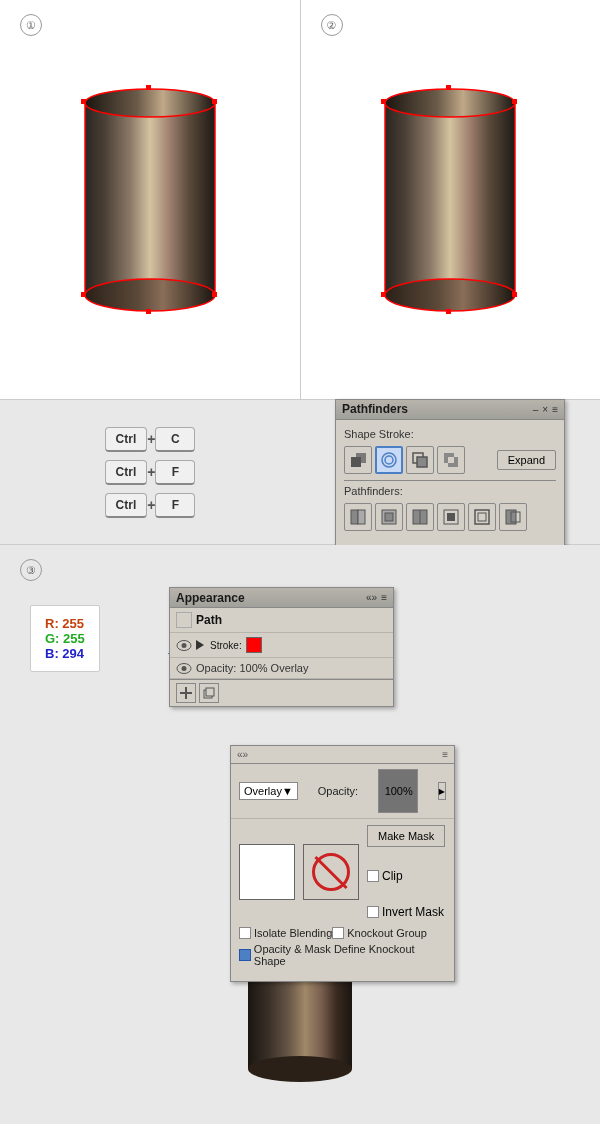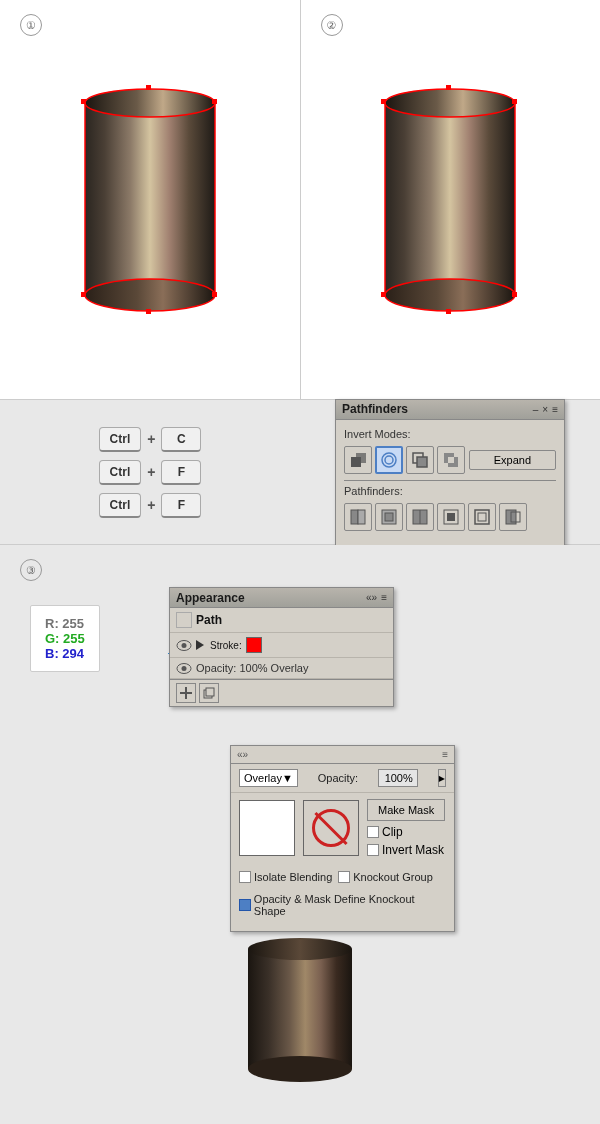--- a/index.html
+++ b/index.html
@@ -69,21 +69,20 @@
       display: flex;
       flex-direction: column;
       align-items: center;
       justify-content: center;
       gap: 8px;
     }
 
     .shortcut-row {
       display: flex;
       align-items: center;
-      gap: 6px;
     }
 
     .key {
       background: #f0f0f0;
       border: 1px solid #aaa;
       border-bottom: 2px solid #888;
       border-radius: 4px;
       padding: 4px 10px;
       font-size: 12px;
       font-weight: bold;
@@ -165,21 +164,21 @@
       border-radius: 2px;
     }
 
     .pf-btn.active {
       border: 2px solid #4d7fc4;
       background: #c8daf5;
     }
 
     .expand-btn {
       margin-left: auto;
-      padding: 3px 24px;
+      padding: 3px 10px;
       background: #d4d0c8;
       border: 1px solid #888;
       font-size: 11px;
       cursor: pointer;
       border-radius: 2px;
     }
 
     .pf-divider {
       border: none;
       border-top: 1px solid #888;
@@ -214,21 +213,21 @@
     .color-values {
       position: absolute;
       top: 60px;
       left: 30px;
       background: white;
       border: 1px solid #ccc;
       padding: 10px 14px;
       border-radius: 2px;
     }
 
-    .color-r { color: #737373; font-size: 13px; font-weight: bold; }
+    .color-r { color: #c2410c; font-size: 13px; font-weight: bold; }
     .color-g { color: #22aa22; font-size: 13px; font-weight: bold; }
     .color-b { color: #2222cc; font-size: 13px; font-weight: bold; }
 
     
     .arrow-indicator {
       position: absolute;
       top: 104px;
       left: 168px;
       display: flex;
       align-items: center;
@@ -359,23 +358,23 @@
       border: 1px solid #888;
       padding: 2px 4px;
       font-size: 11px;
       width: 80px;
       display: flex;
       align-items: center;
       justify-content: space-between;
     }
 
     .opacity-input {
-      background: #e5e5e5;
-      border: 1px solid #888;
-      padding: 2px 4px;
+      background: #737373;
+      border: 1px solid #888;
+      padding: 15px 4px;
       font-size: 11px;
       width: 67px;
       text-align: right;
     }
 
     .opacity-label {
       font-size: 11px;
       color: #222;
     }
 
@@ -440,24 +439,22 @@
       border: 1px solid #888;
       font-size: 11px;
       cursor: pointer;
       align-self: flex-start;
     }
 
     .checkbox-row {
       display: flex;
       align-items: center;
       padding: 2px 8px;
-      gap: 6px;
       font-size: 11px;
       color: #222;
-      margin-top: 6px;
     }
 
     .checkbox-item {
       display: flex;
       align-items: center;
       gap: 3px;
     }
 
     .cb {
       width: 12px;
@@ -595,21 +592,21 @@
     <div class="pathfinder-panel">
       <div class="panel-titlebar">
         <span class="panel-title-text">Pathfinders</span>
         <div class="panel-controls">
           <span>–</span>
           <span>×</span>
           <span>≡</span>
         </div>
       </div>
       <div class="panel-body">
-        <div class="panel-section-label">Invert Modes:</div>
+        <div class="panel-section-label">Shape Stroke:</div>
         <div class="pathfinder-buttons">
 
           <div class="pf-btn" title="Unite">
             <svg width="18" height="18">
                 <rect x="2" y="6" width="10" height="10" fill="#555"></rect>
                 <rect x="7" y="2" width="10" height="10" fill="#555" opacity="0.7"></rect>
               </svg>
           </div>
 
           <div class="pf-btn active" title="Minus Front">
@@ -763,21 +760,21 @@
         <span>100%</span>
       </div>
       <div class="arrow-right-btn">▶</div>
     </div>
 
     <div class="mask-row">
       <div class="mask-preview-white"></div>
       <div class="mask-preview-icon">
         <div class="no-symbol"></div>
       </div>
-      <div style="display:flex;flex-direction:column;gap:4px;">
+      <div style="display:flex;flex-direction:column;gap:22px;">
         <button class="make-mask-btn">Make Mask</button>
         <div class="checkbox-item">
           <div class="cb"></div>
           <span>Clip</span>
         </div>
         <div class="checkbox-item">
           <div class="cb"></div>
           <span>Invert Mask</span>
         </div>
       </div>

